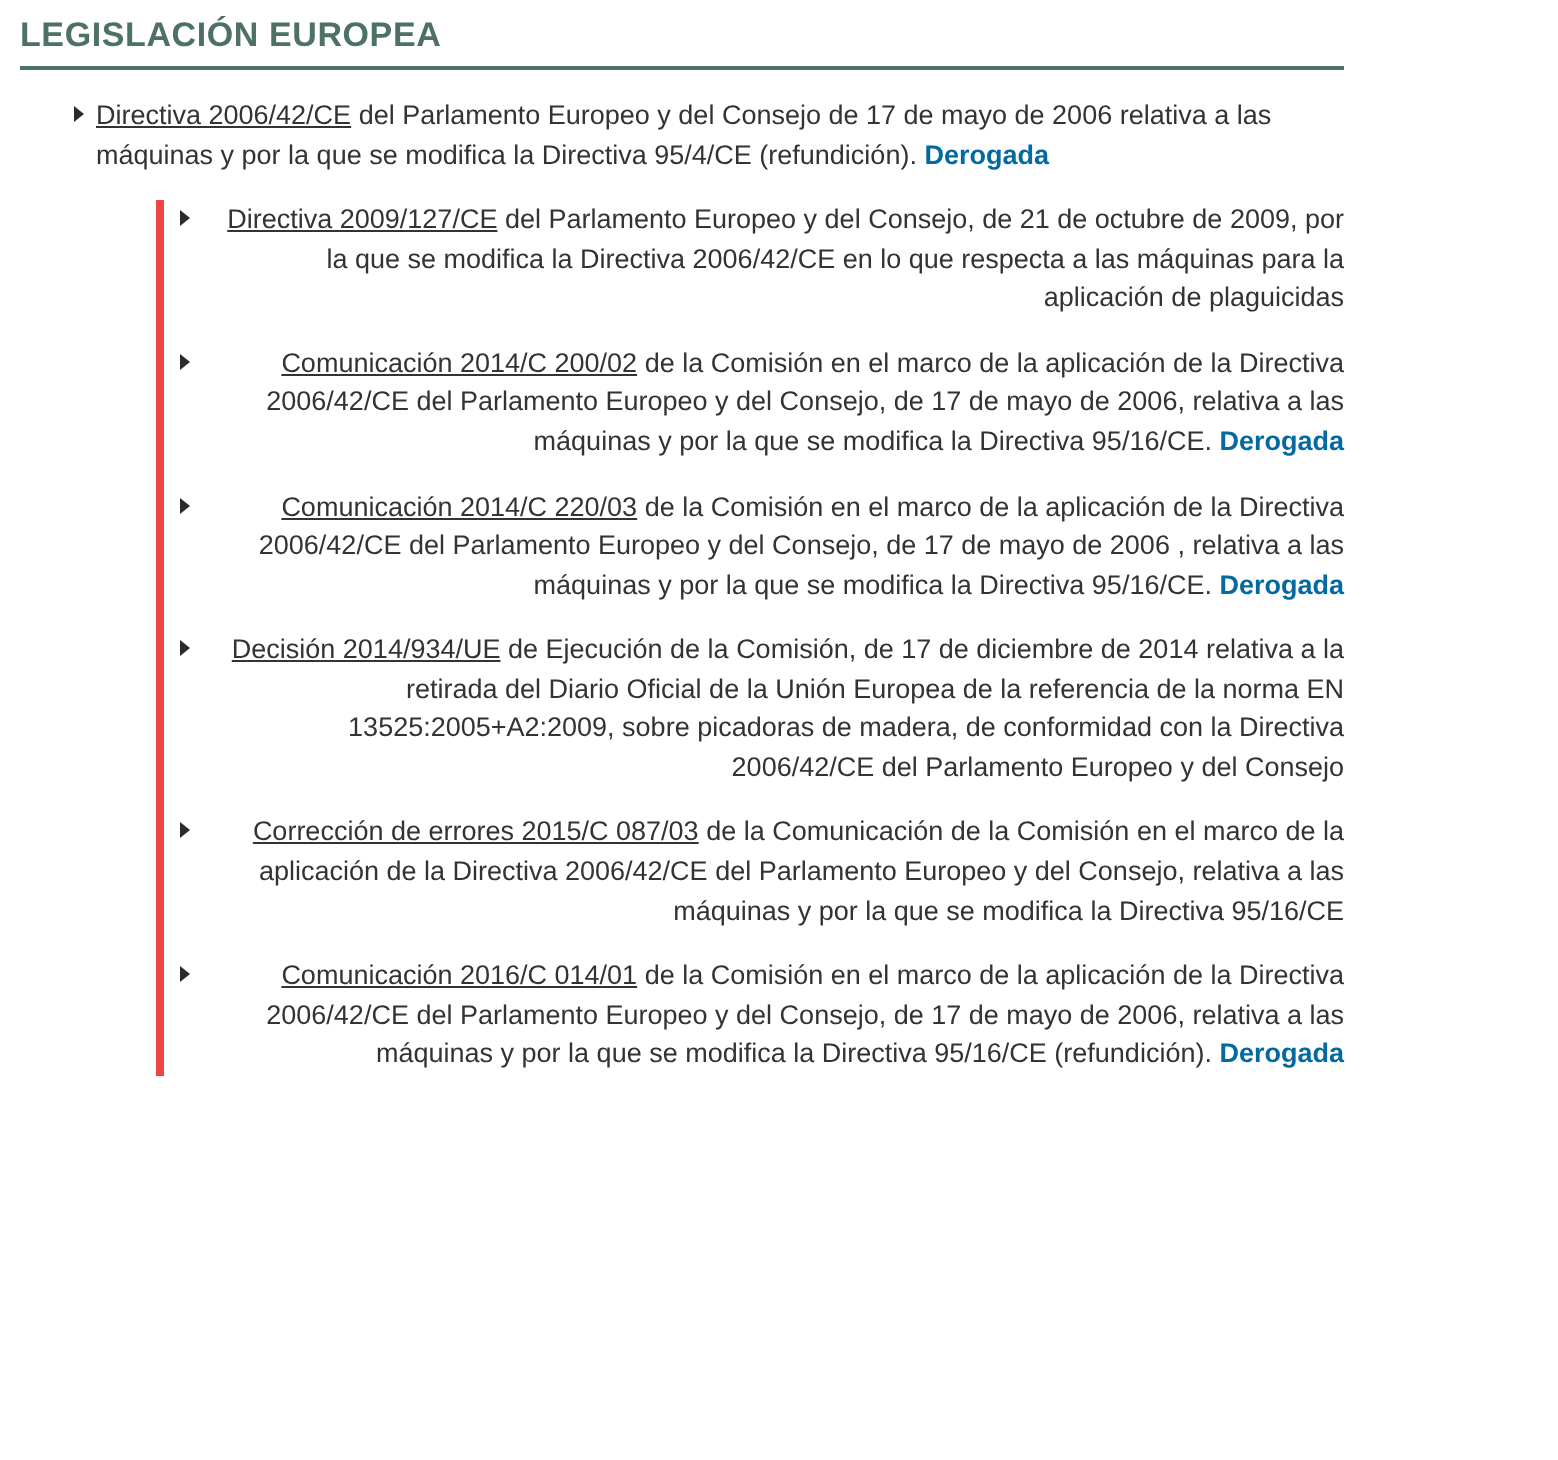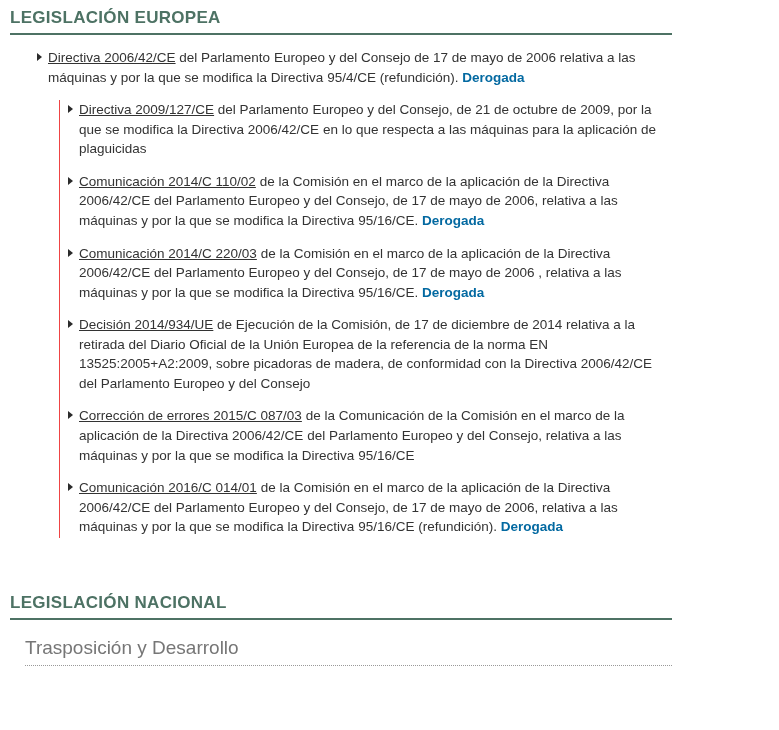--- a/index.html
+++ b/index.html
@@ -54,23 +54,24 @@
     left: 0;
     top: 5px;
     width: 0;
     height: 0;
     border-left: 5px solid #2b2b2b;
     border-top: 4px solid transparent;
     border-bottom: 4px solid transparent;
   }
   ul.doc-list ul.nested {
     list-style: none;
-    margin: 13px 0 0 11px;
+    margin: 13px 0 0 30px;
     padding: 0 0 1px 8px;
-    border-left: 1px solid #ef4444;
+    border-left: 4px solid #ef4444;
+    text-align: right;
   }
   ul.nested li.doc-item { padding-left: 11px; }
 
   a.doc-link {
     color: #333333;
     text-decoration: underline;
     cursor: pointer;
   }
   .flag {
     color: #0369a1;
@@ -79,25 +80,21 @@
 </style>
 </head>
 <body>
 
 <div class="page">
     <section class="section">
       <h2 class="section-title">LEGISLACIÓN EUROPEA</h2>
       <ul class="doc-list">
         <li class="doc-item"><span class="bullet"></span><a class="doc-link" href="#">Directiva 2006/42/CE</a><span> del Parlamento Europeo y del Consejo de 17 de mayo de 2006 relativa a las máquinas y por la que se modifica la Directiva 95/4/CE (refundición). </span><span class="flag">Derogada</span><ul class="doc-list nested">
             <li class="doc-item"><span class="bullet"></span><a class="doc-link" href="#">Directiva 2009/127/CE</a><span> del Parlamento Europeo y del Consejo, de 21 de octubre de 2009, por la que se modifica la Directiva 2006/42/CE en lo que respecta a las máquinas para la aplicación de plaguicidas</span></li>
-            <li class="doc-item"><span class="bullet"></span><a class="doc-link" href="#">Comunicación 2014/C 110/02</a><span> de la Comisión en el marco de la aplicación de la Directiva 2006/42/CE del Parlamento Europeo y del Consejo, de 17 de mayo de 2006, relativa a las máquinas y por la que se modifica la Directiva 95/16/CE. </span><span class="flag">Derogada</span></li>
+            <li class="doc-item"><span class="bullet"></span><a class="doc-link" href="#">Comunicación 2014/C 200/02</a><span> de la Comisión en el marco de la aplicación de la Directiva 2006/42/CE del Parlamento Europeo y del Consejo, de 17 de mayo de 2006, relativa a las máquinas y por la que se modifica la Directiva 95/16/CE. </span><span class="flag">Derogada</span></li>
             <li class="doc-item"><span class="bullet"></span><a class="doc-link" href="#">Comunicación 2014/C 220/03</a><span> de la Comisión en el marco de la aplicación de la Directiva 2006/42/CE del Parlamento Europeo y del Consejo, de 17 de mayo de 2006 , relativa a las máquinas y por la que se modifica la Directiva 95/16/CE. </span><span class="flag">Derogada</span></li>
             <li class="doc-item"><span class="bullet"></span><a class="doc-link" href="#">Decisión 2014/934/UE</a><span> de Ejecución de la Comisión, de 17 de diciembre de 2014 relativa a la retirada del Diario Oficial de la Unión Europea de la referencia de la norma EN 13525:2005+A2:2009, sobre picadoras de madera, de conformidad con la Directiva 2006/42/CE del Parlamento Europeo y del Consejo</span></li>
             <li class="doc-item"><span class="bullet"></span><a class="doc-link" href="#">Corrección de errores 2015/C 087/03</a><span> de la Comunicación de la Comisión en el marco de la aplicación de la Directiva 2006/42/CE del Parlamento Europeo y del Consejo, relativa a las máquinas y por la que se modifica la Directiva 95/16/CE</span></li>
             <li class="doc-item"><span class="bullet"></span><a class="doc-link" href="#">Comunicación 2016/C 014/01</a><span> de la Comisión en el marco de la aplicación de la Directiva 2006/42/CE del Parlamento Europeo y del Consejo, de 17 de mayo de 2006, relativa a las máquinas y por la que se modifica la Directiva 95/16/CE (refundición). </span><span class="flag">Derogada</span></li>
           </ul></li>
       </ul>
     </section>
-    <section class="section">
-      <h2 class="section-title">LEGISLACIÓN NACIONAL</h2>
-      <h3 class="subsection-title">Trasposición y Desarrollo</h3>
-    </section>
   </div>
 
 </body></html>

